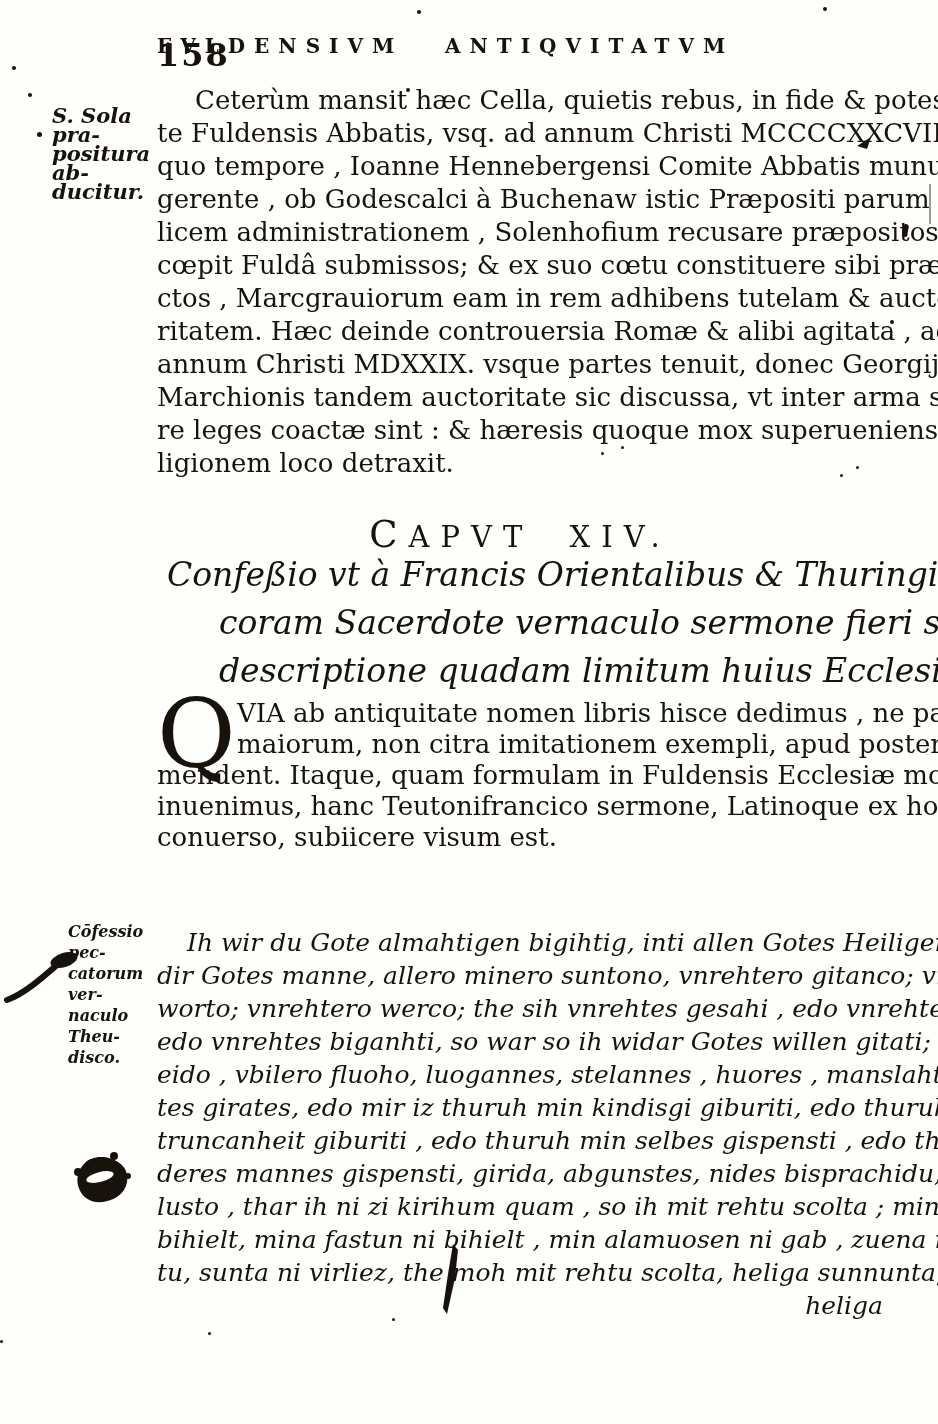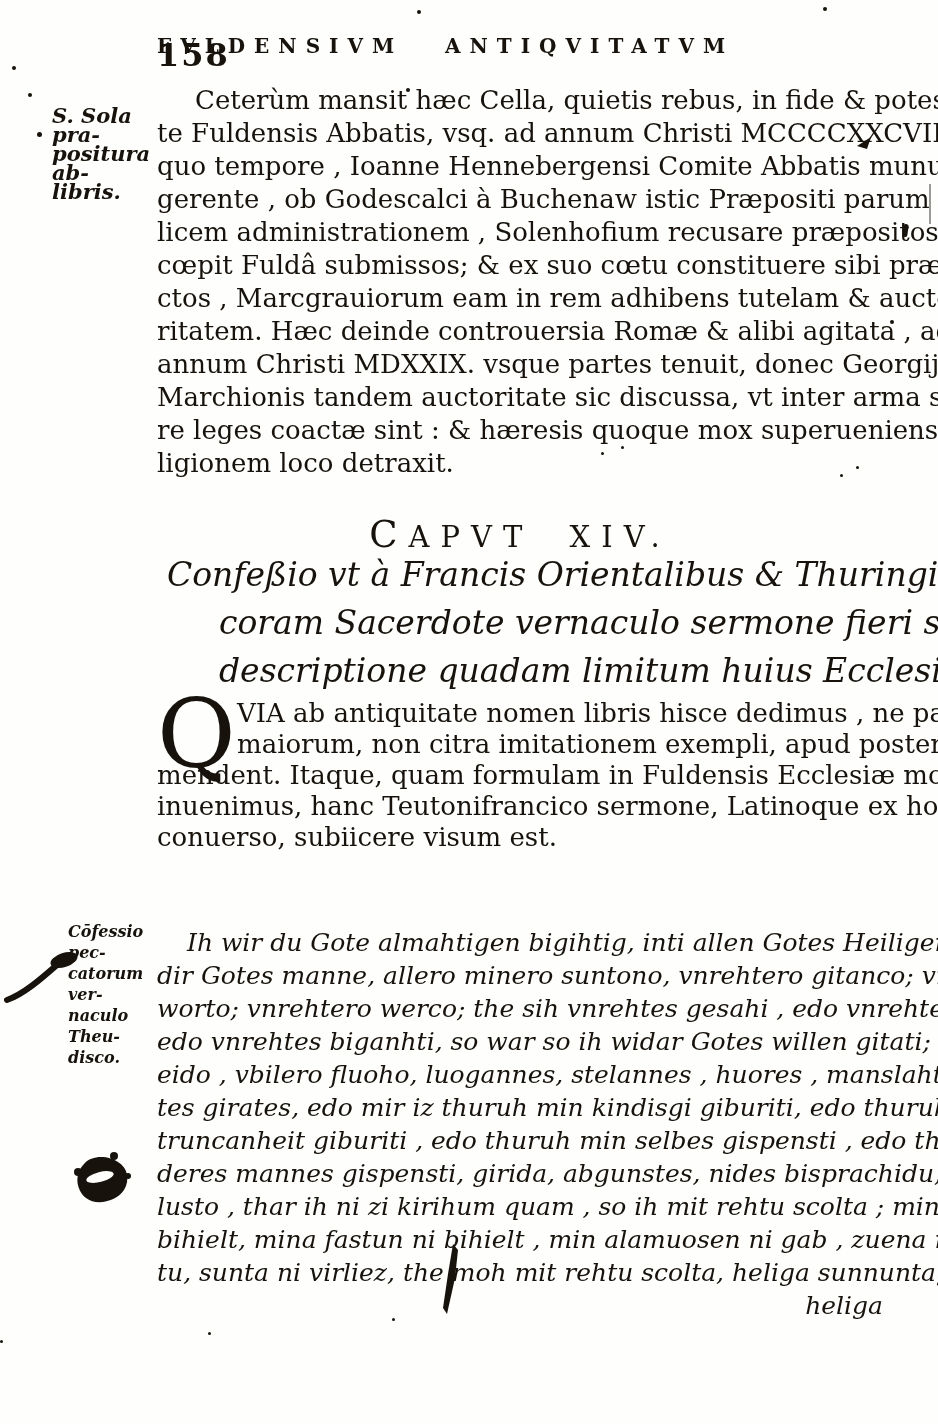--- a/index.html
+++ b/index.html
@@ -59,21 +59,21 @@
 <div class="sheet">
 
   <div class="header">
     <span class="pagenum">158</span>
     <span class="rtitle">FVLDENSIVM ANTIQVITATVM</span>
   </div>
 
   <div class="mnote mnote1">
     <div>S. Sola pra-</div>
     <div>positura ab-</div>
-    <div>libris.</div>
+    <div>ducitur.</div>
   </div>
 
   <div class="para p1">
     <div class="tline indent">Ceterùm mansit hæc Cella, quietis rebus, in fide &amp; potesta-</div>
     <div class="tline">te Fuldensis Abbatis, vsq. ad annum Christi MCCCCXXCVII.</div>
     <div class="tline">quo tempore , Ioanne Hennebergensi Comite Abbatis munus</div>
     <div class="tline">gerente , ob Godescalci à Buchenaw istic Præpositi parum fe-</div>
     <div class="tline">licem administrationem , Solenhofium recusare præpositos</div>
     <div class="tline">cœpit Fuldâ submissos; &amp; ex suo cœtu constituere sibi præfe-</div>
     <div class="tline">ctos , Marcgrauiorum eam in rem adhibens tutelam &amp; aucto-</div>

